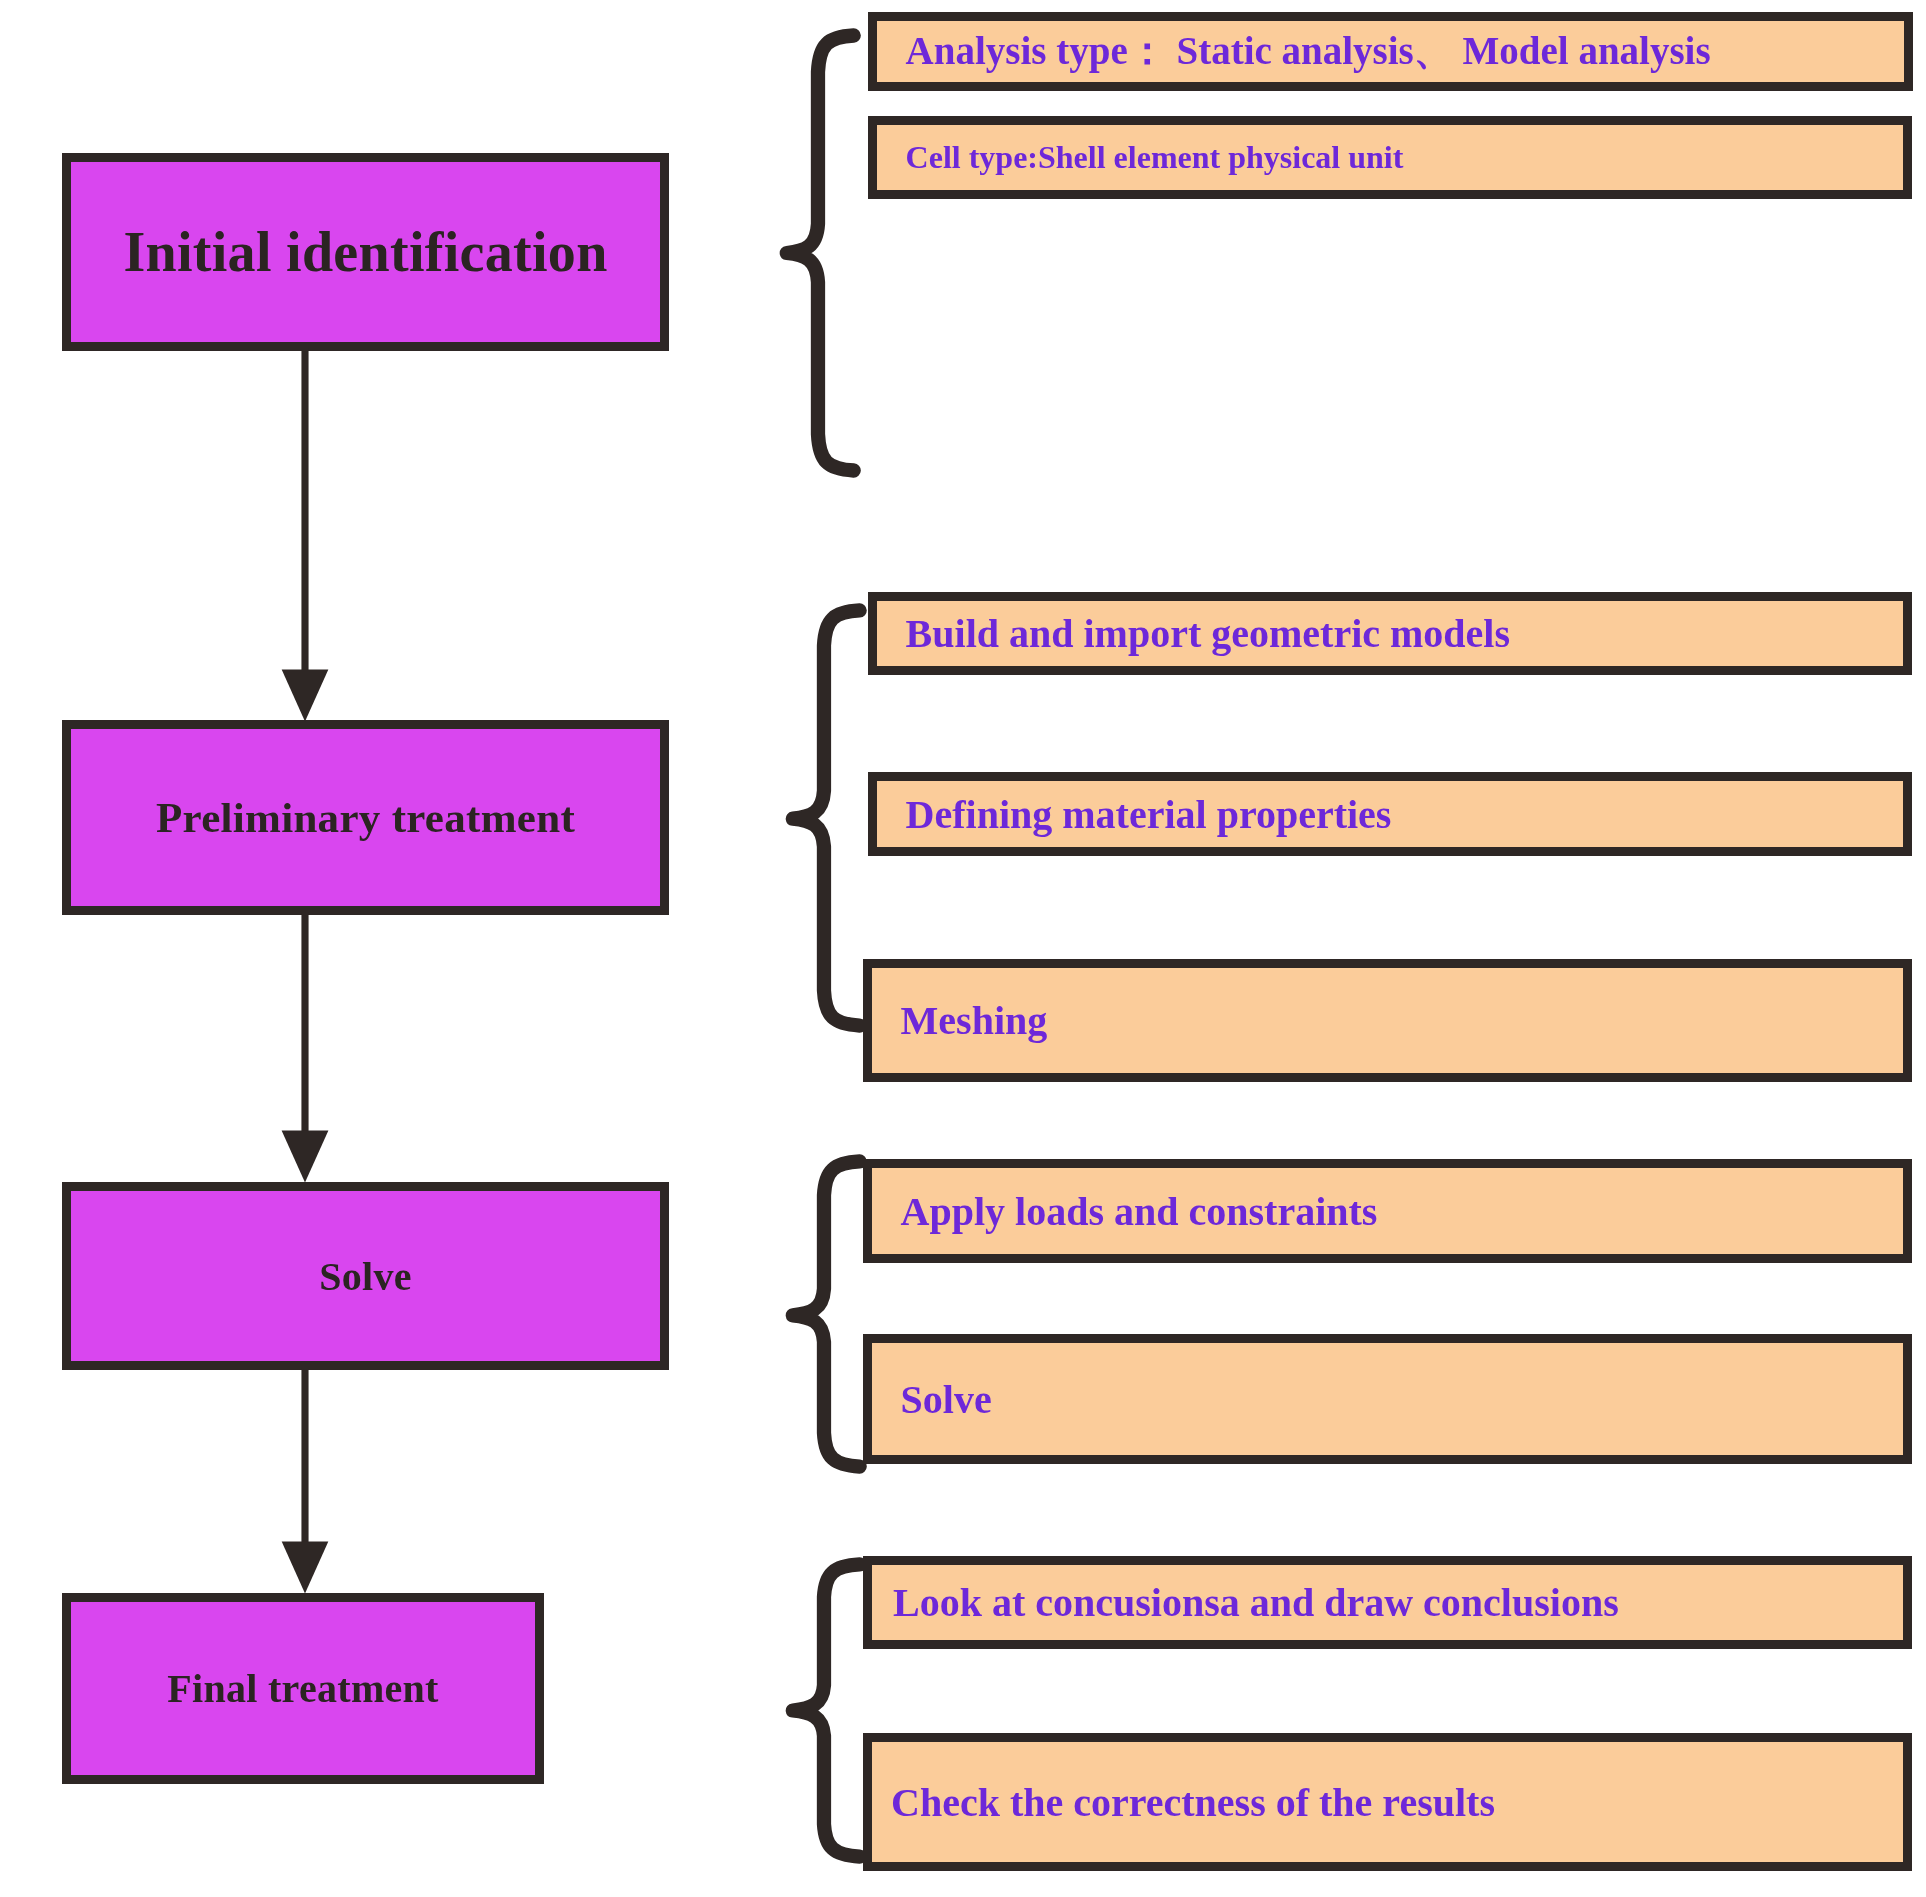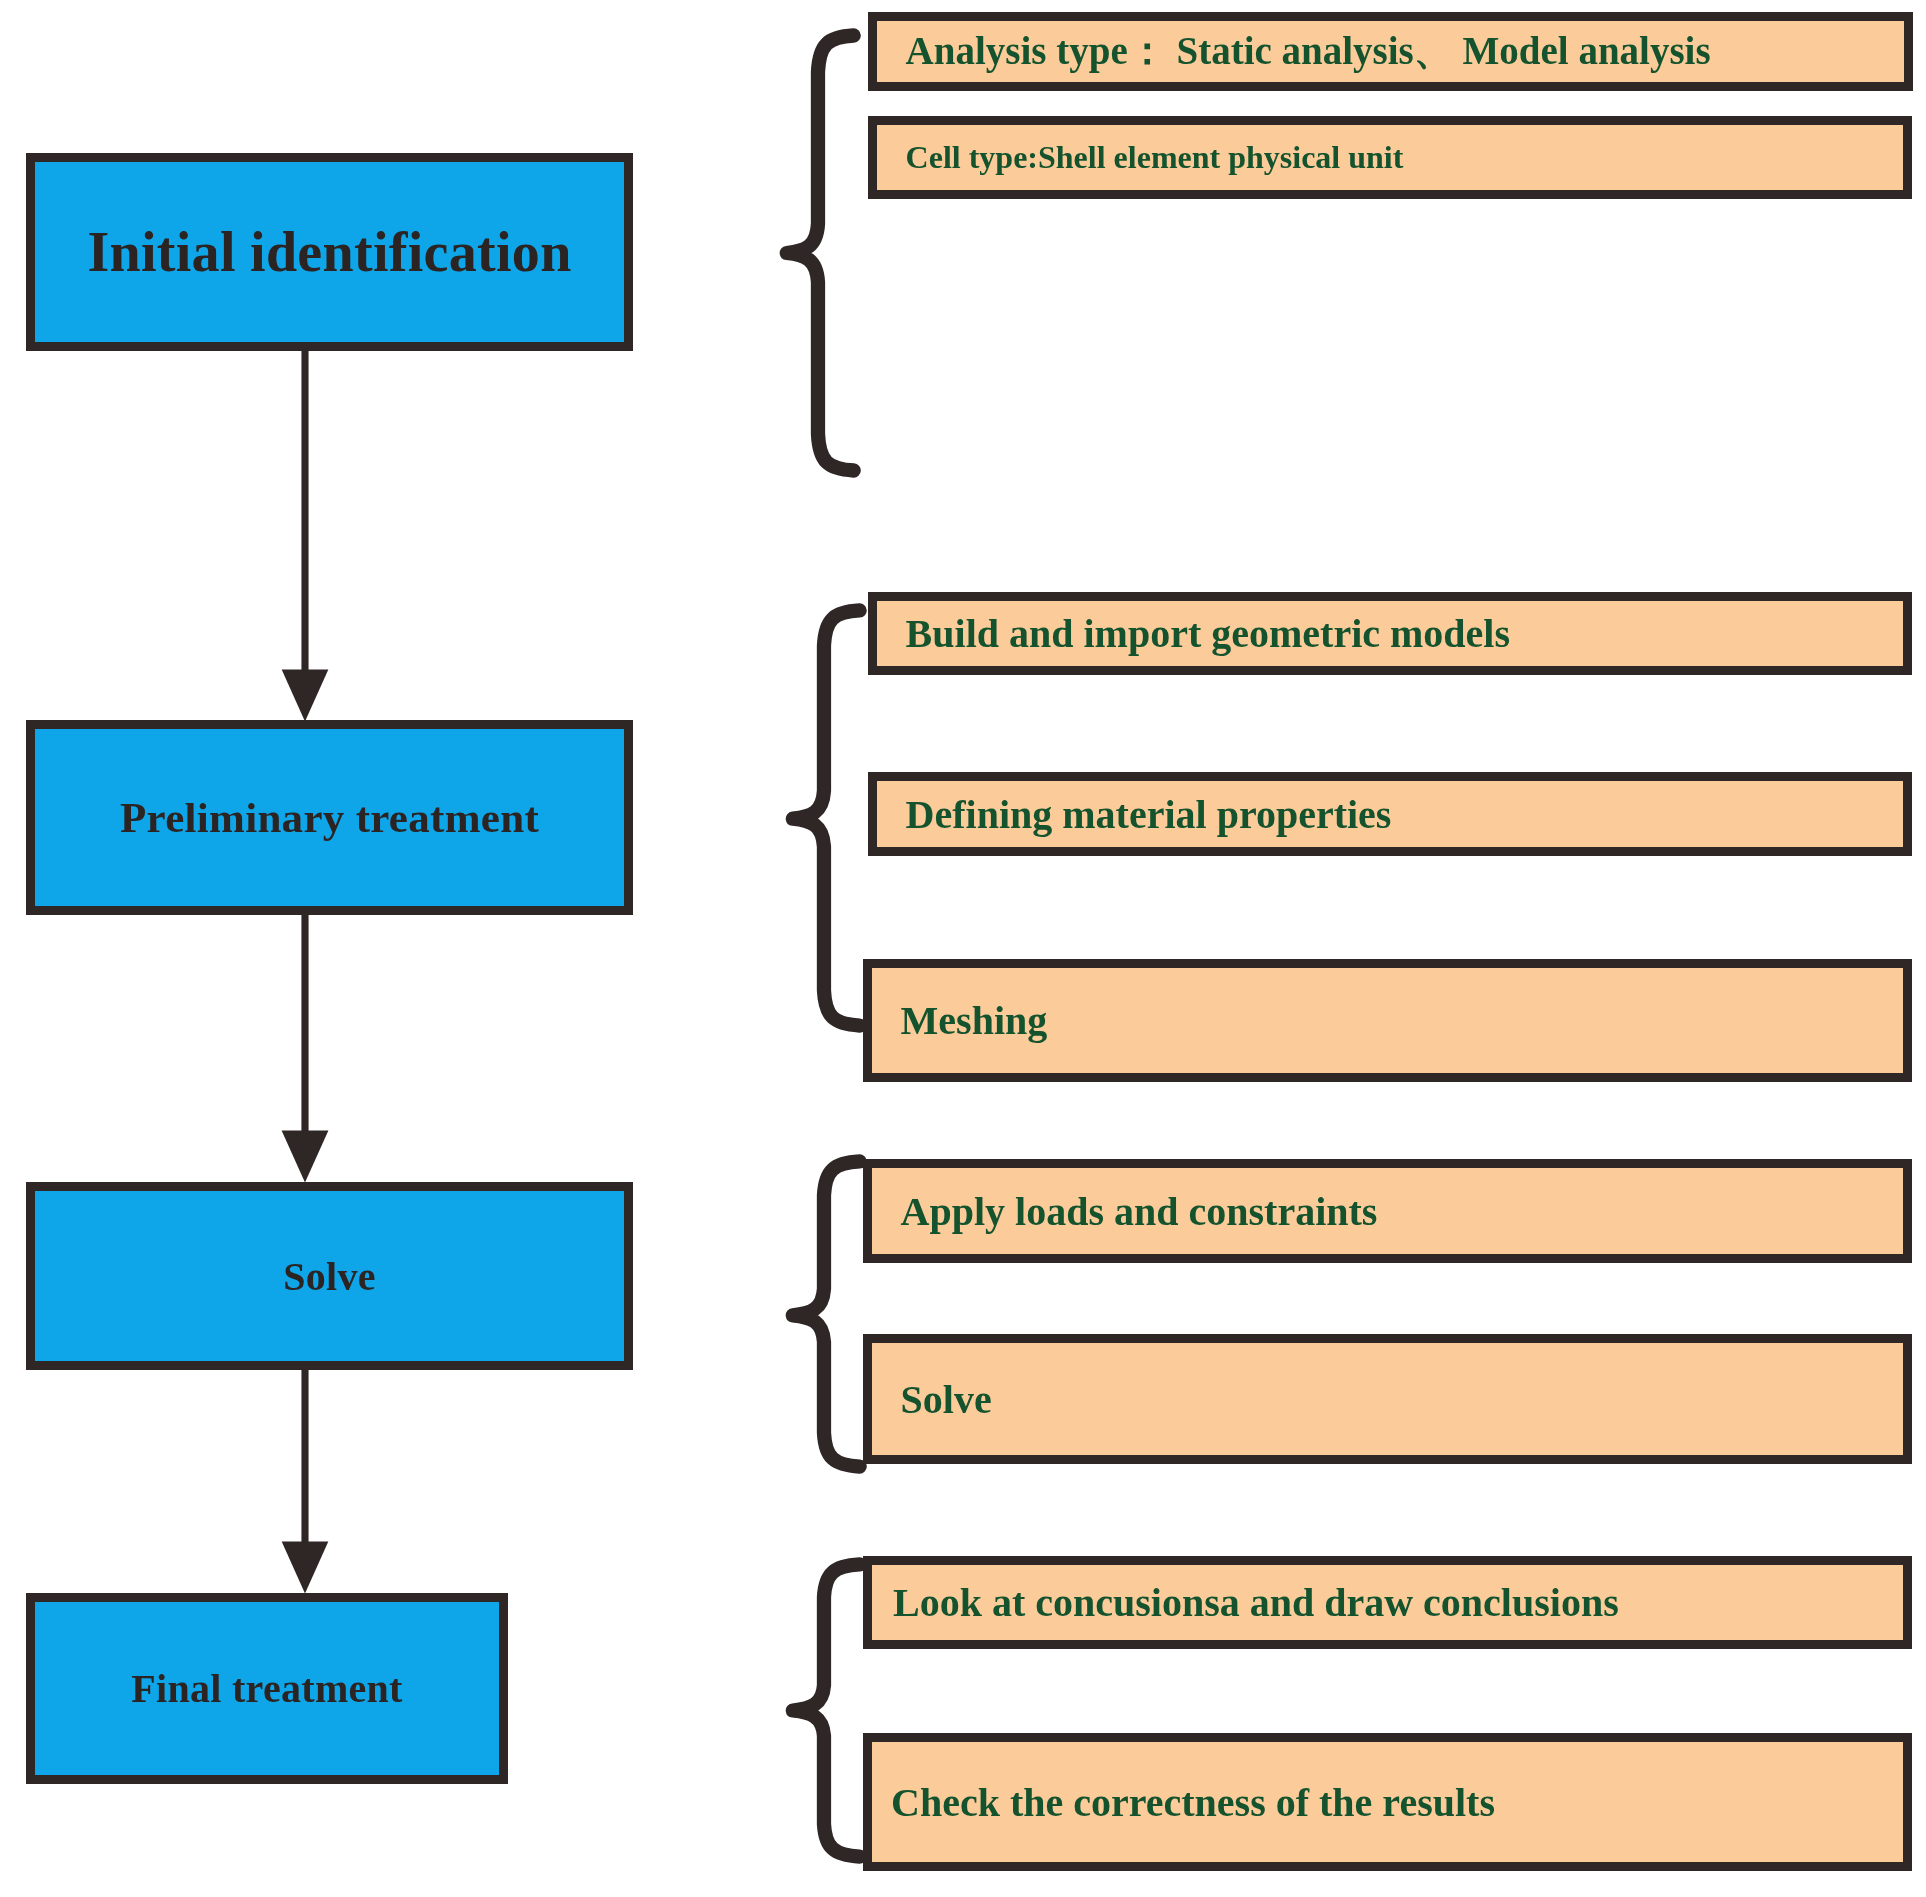--- a/index.html
+++ b/index.html
@@ -12,38 +12,39 @@
   }
   #canvas {
     position: relative;
     width: 1926px;
     height: 1898px;
     background: #ffffff;
     overflow: hidden;
   }
   .stage-box {
     position: absolute;
-    background: #0ea5e9;
+    background: #d946ef;
     border: 9px solid #2e2725;
     box-sizing: border-box;
     display: flex;
     align-items: center;
     justify-content: center;
     color: #2b2422;
     font-weight: bold;
     letter-spacing: 0.3px;
+    margin-left: 36px;
   }
   .detail-box {
     position: absolute;
     background: #fbcc9a;
     border: 9px solid #2e2725;
     box-sizing: border-box;
     display: flex;
     align-items: center;
-    color: #14532d;
+    color: #6d28d9;
     font-weight: bold;
     padding-left: 28.6px;
     padding-right: 15.6px;
     white-space: nowrap;
   }
   .arrow-svg, .brace-svg {
     position: absolute;
     overflow: visible;
   }
 </style>

